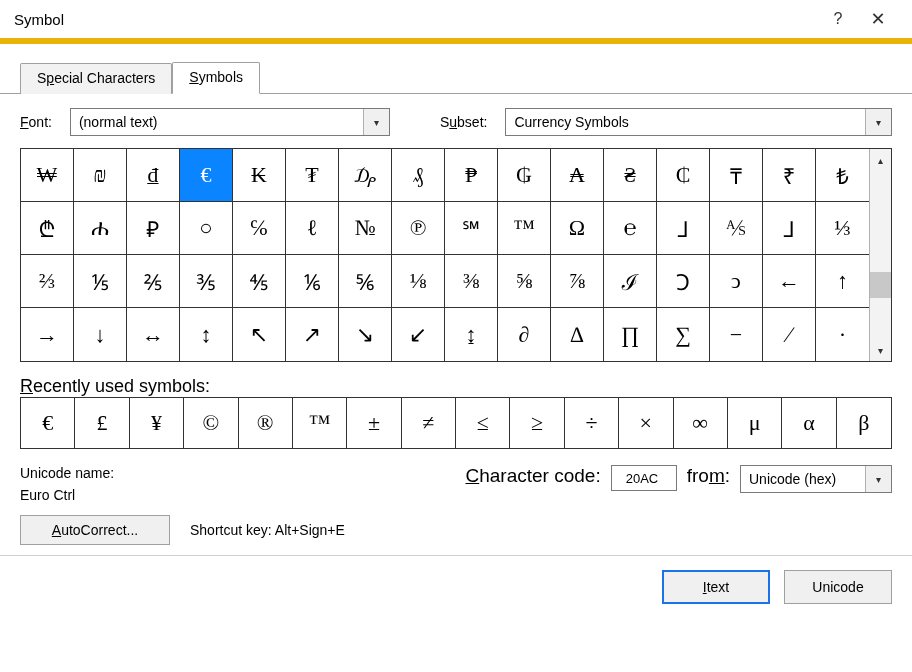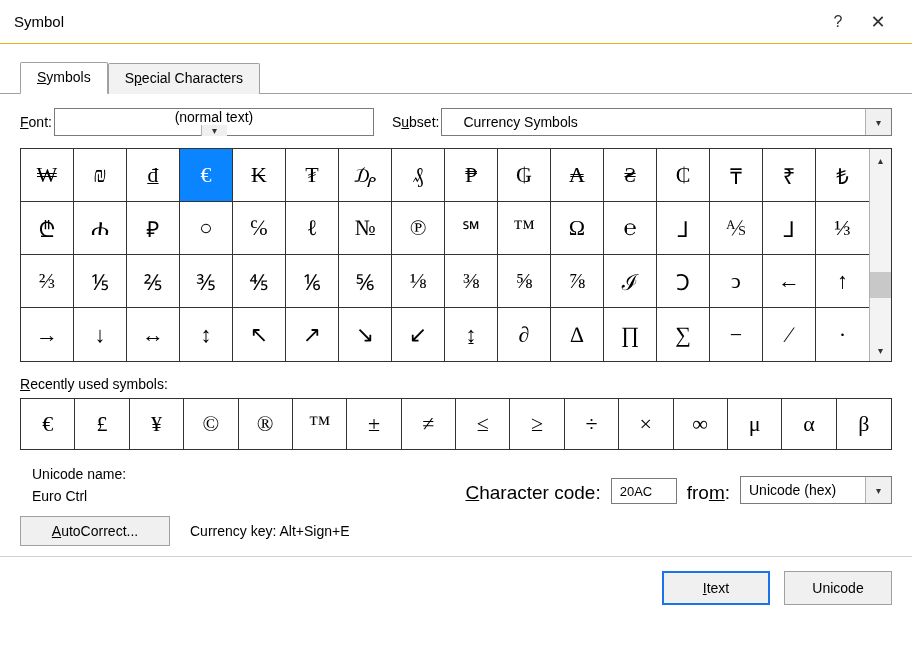--- a/index.html
+++ b/index.html
@@ -11,21 +11,21 @@
       height: 672px;
       overflow: hidden;
       color: #000;
     }
     .titlebar {
       height: 44px;
       display: flex;
       align-items: center;
       padding: 0 14px;
       font-size: 15px;
-      border-bottom: 1px solid #eab308;
+      border-bottom: 6px solid #eab308;
     }
     .titlebar-title { flex: 1; }
     .titlebar-icon {
       width: 40px;
       text-align: center;
       font-size: 16px;
       color: #333;
       cursor: default;
     }
     .titlebar-icon.close { font-size: 18px; }
@@ -56,33 +56,33 @@
     }
     .underline { text-decoration: underline; }
 
     .content {
       padding: 14px 20px 0 20px;
     }
 
     .row {
       display: flex;
       align-items: center;
-      gap: 2px;
+      gap: 18px;
       margin-bottom: 12px;
     }
     .field-label { font-size: 14px; }
     .combo {
       display: flex;
       align-items: center;
       border: 1px solid #7a7a7a;
       height: 28px;
       background: #fff;
     }
-    .combo.font { width: 320px; flex-direction: column; }
-    .combo.subset { flex:1;padding-left:13px; }
+    .combo.font { width: 320px; }
+    .combo.subset { flex:1; }
     .combo-text {
       flex: 1;
       padding: 0 8px;
       font-size: 14px;
     }
     .combo-btn {
       width: 26px;
       height: 100%;
       display: flex;
       align-items: center;
@@ -134,56 +134,55 @@
       display:flex;align-items:center;justify-content:center;
       font-size: 10px; color:#333;
     }
     .scroll-track { flex:1; position:relative; }
     .scroll-thumb {
       position:absolute; left:0; right:0;
       top: 60%; height: 26px;
       background: #c8c8c8;
     }
 
-    .section-label { font-size:14px; margin-bottom:6px; }
+    .section-label { font-size:18px; }
     .recent-grid {
       display: grid;
       grid-template-columns: repeat(16, 1fr);
       border:1px solid #333;
       height: 52px;
       margin-bottom: 16px;
     }
     .recent-cell {
       border-right:1px solid #333;
       display:flex;align-items:center;justify-content:center;
       font-size:22px;
       font-family: "Segoe UI Symbol","Segoe UI","Arial Unicode MS",serif;
       background:#fff;
     }
     .recent-cell:last-child{border-right:none;}
 
     .info-row {
       display:flex;
-      align-items:flex-end;
+      align-items:flex-start;
       gap: 10px;
       margin-bottom: 12px;
-      margin-left: 12px;
     }
     .uniname {
       flex: 0 0 210px;
       font-size:14px;
     }
     .uniname .lab { margin-bottom:6px;}
     .spacer { flex:1; }
     .charcode-label { font-size:19px; }
     .charcode-input {
       width: 66px;
       height: 26px;
       border:1px solid #7a7a7a;
-      padding:0 8px;
+      padding:0 14px;
       font-size:13px;
     }
     .from-combo { width: 152px; }
 
     .btn {
       height: 30px;
       padding: 0 14px;
       background:#f0f0f0;
       border:1px solid #a0a0a0;
       font-size:14px;
@@ -215,22 +214,22 @@
 </head>
 <body>
 
 <div class="titlebar">
   <div class="titlebar-title">Symbol</div>
   <div class="titlebar-icon">?</div>
   <div class="titlebar-icon close">✕</div>
 </div>
 
 <div class="tabrow">
+  <div class="tab"><span>S</span><span class="underline">p</span><span id="tab-sp-rest">ecial Characters</span></div>
   <div class="tab active"><span class="underline">S</span><span></span><span id="tab-sym-rest">ymbols</span></div>
-  <div class="tab"><span>S</span><span class="underline">p</span><span id="tab-sp-rest">ecial Characters</span></div>
 </div>
 
 <div class="content">
   <div class="row">
     <span class="field-label"><span class="underline">F</span>ont:</span>
     <div class="combo font">
       <div class="combo-text">(normal text)</div>
       <div class="combo-btn">
           <span class="chev">▾</span>
         </div>
@@ -356,21 +355,21 @@
           <span class="chev">▾</span>
         </div>
     </div>
   </div>
 
   <div class="shortcut-row">
     <div class="btn">
         <span class="underline">A</span>
         <span id="ac-rest">utoCorrect...</span>
       </div>
-    <span><span>Currency key: </span><span>Alt+Sign+E</span></span>
+    <span><span>Shortcut key: </span><span>Alt+Sign+E</span></span>
   </div>
 </div>
 
 <div class="footer">
   <div class="btn primary">
       <span class="underline">I</span>
       <span id="ins-rest">text</span>
     </div>
   <div class="btn">Unicode</div>
 </div>

